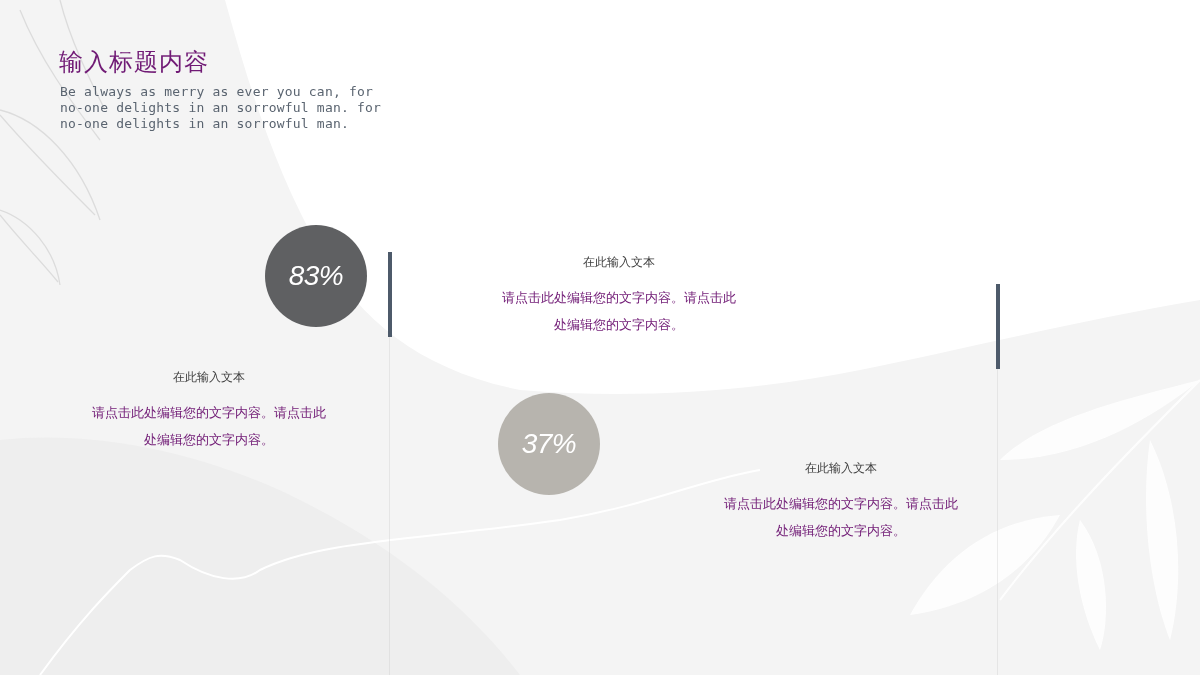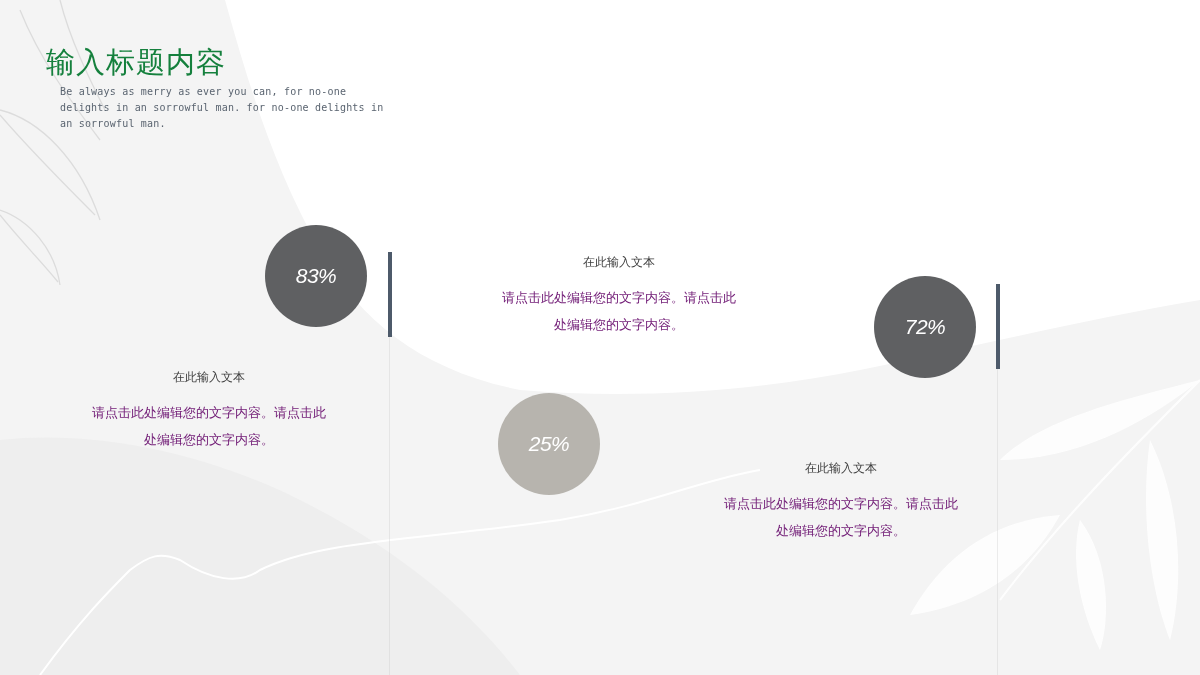--- a/index.html
+++ b/index.html
@@ -1,24 +1,24 @@
 <!DOCTYPE html>
 <html><head>
 <meta charset="utf-8">
 <style>
   * { margin: 0; padding: 0; box-sizing: border-box; }
   html, body { width: 1200px; height: 675px; overflow: hidden; background: #ffffff; }
   body { position: relative; font-family: "DejaVu Sans", "Liberation Sans", sans-serif; }
   .slide { position: absolute; left: 0; top: 0; width: 1200px; height: 675px; overflow: hidden; background: #ffffff; }
   .bg-svg { position: absolute; left: 0; top: 0; width: 1200px; height: 675px; }
 
-  .title { position: absolute; left: 46px; top: 42px; font-size: 29px; color: #15803d; letter-spacing: 1px; font-weight: normal; line-height: 40px; }
-  .subtitle { position: absolute; left: 60px; top: 84px; width: 330px; font-family: "DejaVu Sans Mono", "Liberation Mono", monospace; font-size: 10px; color: #5a6470; line-height: 16px; letter-spacing: 0.2px; }
+  .title { position: absolute; left: 59px; top: 42px; font-size: 24px; color: #701a75; letter-spacing: 1px; font-weight: normal; line-height: 40px; }
+  .subtitle { position: absolute; left: 60px; top: 84px; width: 330px; font-family: "DejaVu Sans Mono", "Liberation Mono", monospace; font-size: 13px; color: #5a6470; line-height: 16px; letter-spacing: 0.2px; }
 
-  .circle { position: absolute; border-radius: 50%; display: flex; align-items: center; justify-content: center; color: #ffffff; font-style: italic; font-size: 21px; font-family: "Liberation Sans", sans-serif; letter-spacing: -0.5px; }
+  .circle { position: absolute; border-radius: 50%; display: flex; align-items: center; justify-content: center; color: #ffffff; font-style: italic; font-size: 28px; font-family: "Liberation Sans", sans-serif; letter-spacing: -0.5px; }
   .c1 { left: 265px; top: 225px; width: 102px; height: 102px; background: #5f6062; }
   .c2 { left: 874px; top: 276px; width: 102px; height: 102px; background: #5f6062; }
   .c3 { left: 498px; top: 393px; width: 102px; height: 102px; background: #b7b4ae; }
 
   .bar { position: absolute; width: 4px; background: #4d5a6a; }
   .b1 { left: 388px; top: 252px; height: 85px; }
   .b2 { left: 996px; top: 284px; height: 85px; }
   .vline { position: absolute; width: 1px; background: rgba(200,200,200,0.35); }
   .v1 { left: 389px; top: 337px; height: 338px; }
   .v2 { left: 997px; top: 369px; height: 306px; }
@@ -60,25 +60,22 @@
       <path d="M1000,600 C1060,520 1140,440 1200,380" stroke="#ffffff" stroke-width="2" fill="none"></path>
     </g>
   </svg>
 
   <div class="title">输入标题内容</div>
   <div class="subtitle">Be always as merry as ever you can, for no-one delights in an sorrowful man. for no-one delights in an sorrowful man.</div>
 
   <div class="circle c1">
       <span>83%</span>
     </div>
-  <div class="circle c2">
-      <span>72%</span>
-    </div>
   <div class="circle c3">
-      <span>25%</span>
+      <span>37%</span>
     </div>
 
   <div class="bar b1"></div>
   <div class="bar b2"></div>
   <div class="vline v1"></div>
   <div class="vline v2"></div>
 
   <div class="block blk1">
     <div class="h">在此输入文本</div>
     <div class="p">请点击此处编辑您的文字内容。请点击此</div>

